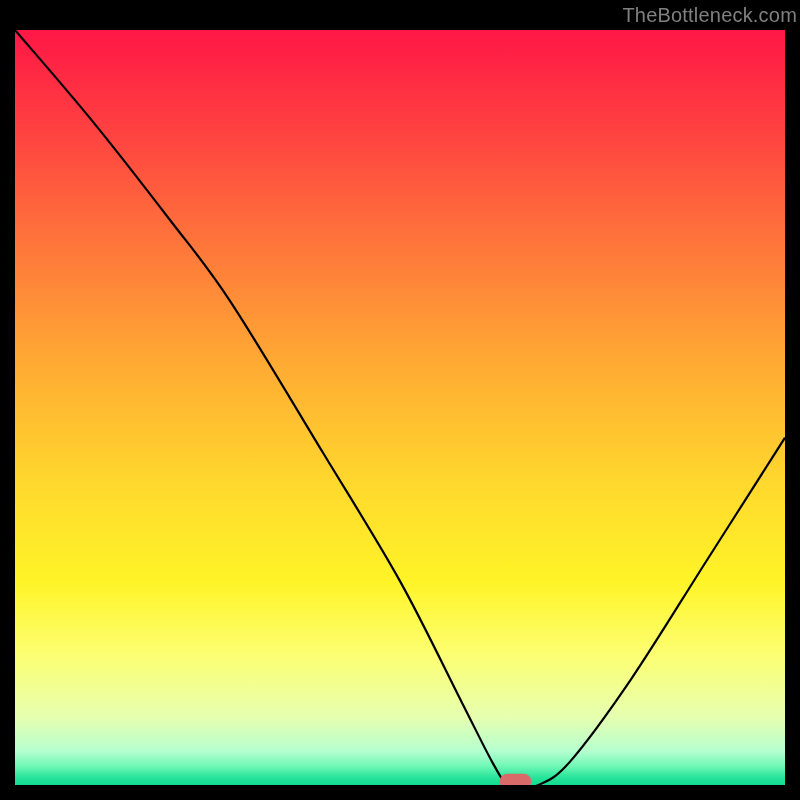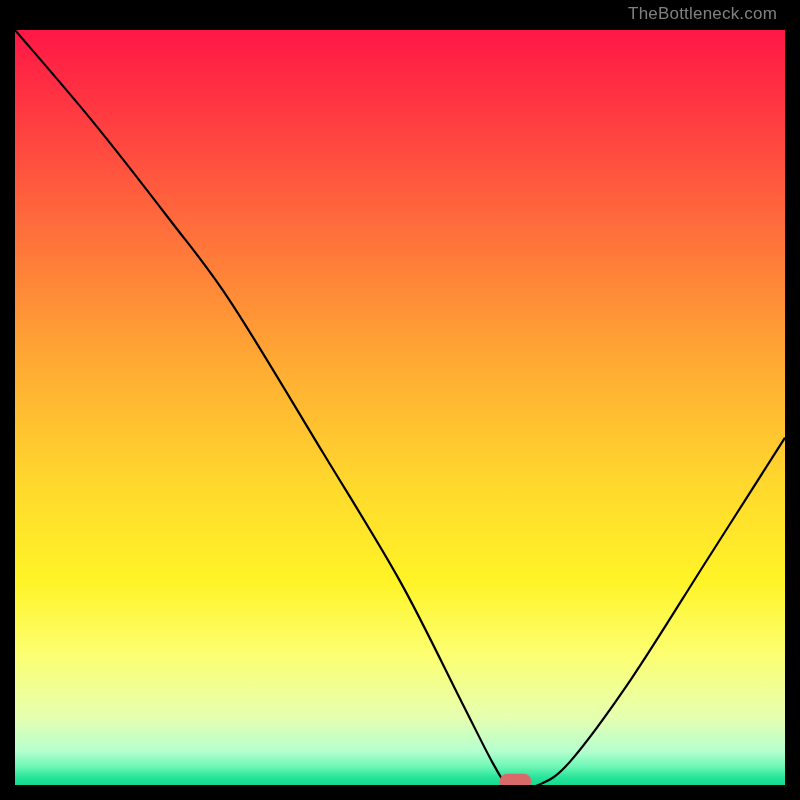--- a/index.html
+++ b/index.html
@@ -11,24 +11,24 @@
     overflow: hidden;
   }
   .container {
     position: relative;
     width: 800px;
     height: 800px;
   }
   .watermark {
     position: absolute;
     top: 4px;
-    right: 23px;
+    right: 3px;
     color: #808080;
     font-family: Arial, Helvetica, sans-serif;
-    font-size: 17px;
+    font-size: 20px;
     font-weight: 500;
     z-index: 10;
     letter-spacing: 0.2px;
   }
   svg.plot {
     position: absolute;
     left: 15px;
     top: 30px;
     width: 770px;
     height: 755px;

